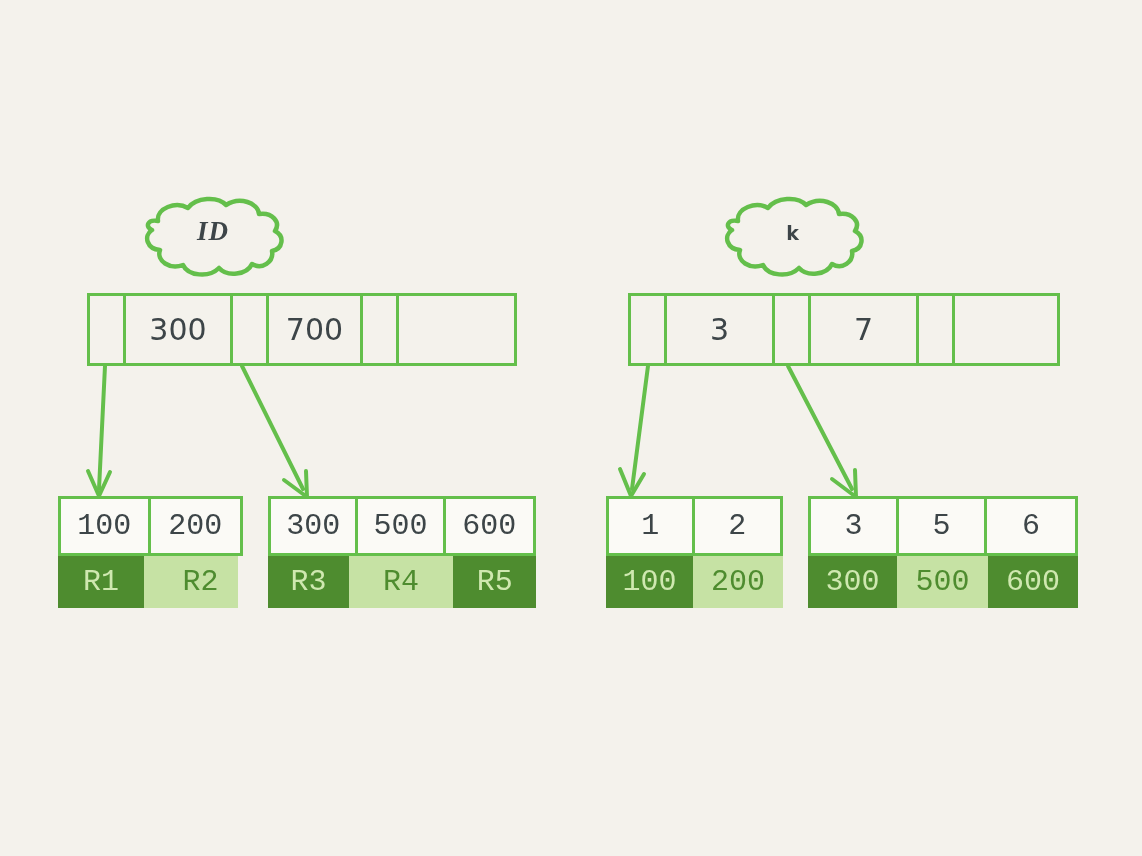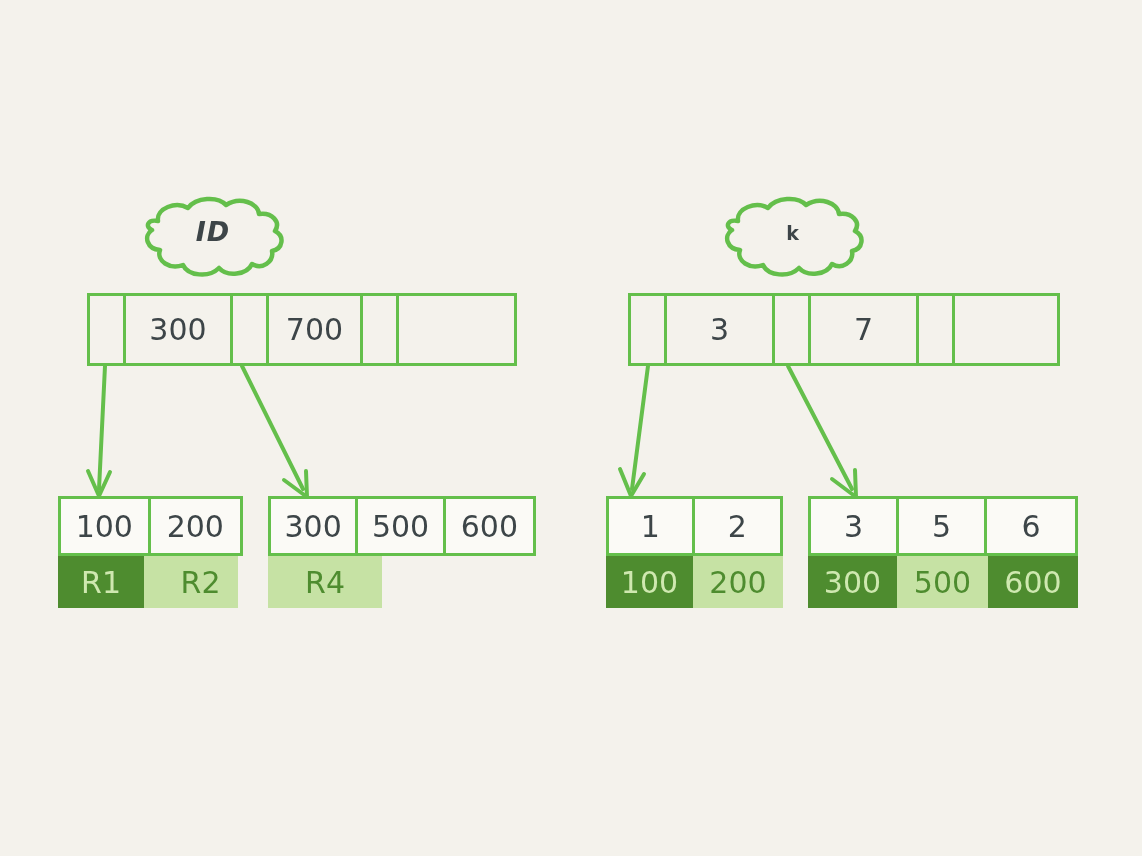--- a/index.html
+++ b/index.html
@@ -26,21 +26,21 @@
   
   .cloud-label {
     position: absolute;
     color: #3d4548;
     font-family: "DejaVu Sans", sans-serif;
     font-weight: 600;
     letter-spacing: 1px;
     text-align: center;
     pointer-events: none;
   }
-  .cloud-label.big { font-size: 27px; font-style: italic; }
+  .cloud-label.big { font-size: 27px; font-style: italic; font-family: Liberation Serif, serif; }
   .cloud-label.small { font-size: 19px; }
 
   
   .index-node {
     position: absolute;
     display: flex;
     box-sizing: border-box;
     border: 3px solid #64bf4b;
     background: #f4f2ec;
   }
@@ -55,20 +55,21 @@
     font-weight: 500;
     background: #f4f2ec;
   }
   .index-cell.last { border-right: none; }
   .index-cell.ptr { }
   .index-cell.key { }
 
   
   .leaf {
     position: absolute;
+    font-family: Liberation Mono, monospace;
   }
   .leaf-keys {
     display: flex;
     box-sizing: border-box;
     border: 3px solid #64bf4b;
     background: #fbfaf6;
   }
   .leaf-key {
     box-sizing: border-box;
     border-right: 3px solid #64bf4b;
@@ -172,21 +173,23 @@
     </div>
   </div>
 
   <div class="leaf" style="left:268px; top:496px; width:268px;">
     <div class="leaf-keys">
       <div class="leaf-key" style="width:88px;">300</div>
       <div class="leaf-key" style="width:88px;">500</div>
       <div class="leaf-key last" style="width:88px;">600</div>
     </div>
     <div class="leaf-recs">
+      <div class="leaf-rec rec-dark" style="width:88px;">R3</div>
       <div class="leaf-rec rec-light" style="width:114px;">R4</div>
+      <div class="leaf-rec rec-dark" style="width:90px;">R5</div>
     </div>
   </div>
 
   <div class="cloud-label small" style="left:738px; top:222px; width:110px;">k</div>
 
   <div class="index-node" style="left:628px; top:293px; width:432px; height:73px;">
     <div class="index-cell ptr" style="width:36px;"></div>
     <div class="index-cell key" style="width:108px;">3</div>
     <div class="index-cell ptr" style="width:36px;"></div>
     <div class="index-cell key" style="width:108px;">7</div>

